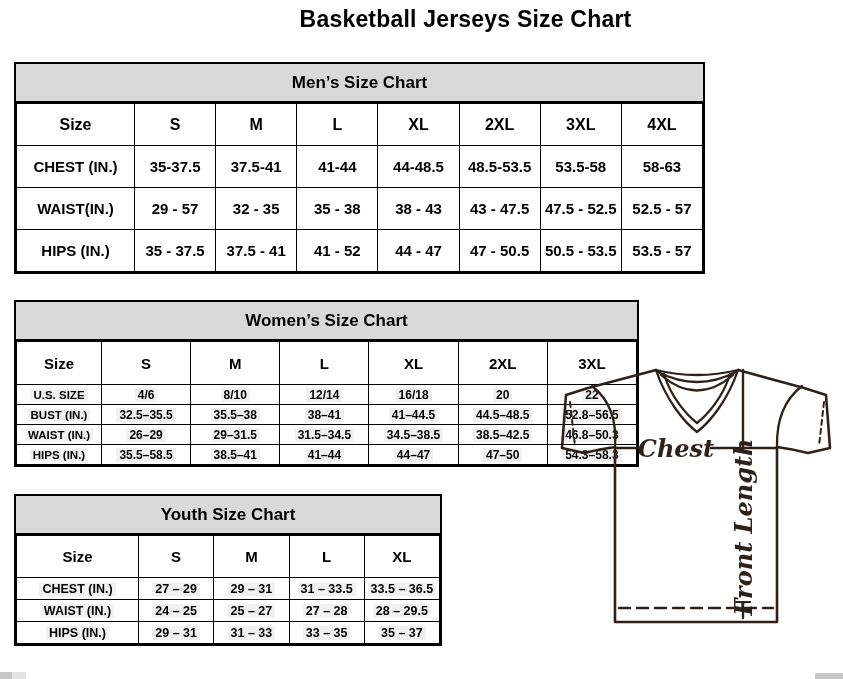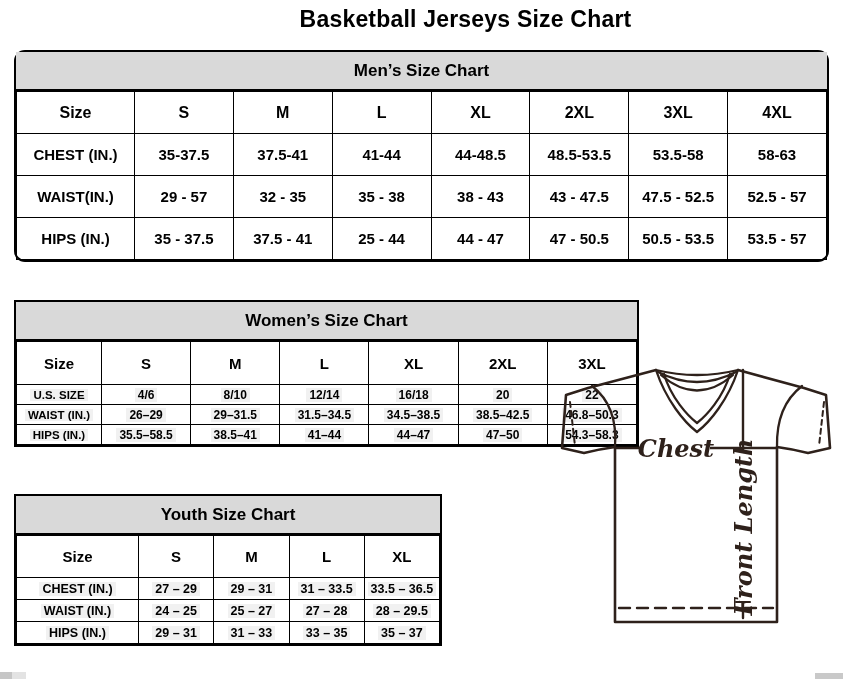--- a/index.html
+++ b/index.html
@@ -12,21 +12,21 @@
     font-size:23px;font-weight:bold;letter-spacing:0.2px;margin-left:44px;
   }
   .chart-box{position:absolute;border:2px solid #000;background:#fff;box-sizing:border-box;}
   .chart-title{
     background:#d9d9d9;border-bottom:2px solid #000;text-align:center;
     font-weight:bold;font-size:17px;height:37px;line-height:37px;
   }
   table{width:100%;border-collapse:collapse;table-layout:fixed;text-align:center;font-weight:bold;}
   th,td{border:1px solid #000;padding:0;overflow:hidden;white-space:nowrap;}
   
-  .mens-box{left:14px;top:50px;width:815px;border-radius:11px;}
+  .mens-box{left:14px;top:62px;width:691px;}
   .mens th{height:41px;font-size:16px;}
   .mens td{height:41px;font-size:15px;}
   .mens tr>*:first-child{width:117px;}
   
   .womens-box{left:14px;top:300px;width:625px;}
   .womens th{height:42px;font-size:15px;}
   .womens td{height:19px;font-size:12px;text-align:center;}
   .womens tr>*:first-child{width:84px;}
   .womens tbody td:first-child{font-size:11.5px;}
   
@@ -84,21 +84,21 @@
           <td><span class="cv">35 - 38</span></td>
           <td><span class="cv">38 - 43</span></td>
           <td><span class="cv">43 - 47.5</span></td>
           <td><span class="cv">47.5 - 52.5</span></td>
           <td><span class="cv">52.5 - 57</span></td>
         </tr>
         <tr>
           <td><span class="cv">HIPS (IN.)</span></td>
           <td><span class="cv">35 - 37.5</span></td>
           <td><span class="cv">37.5 - 41</span></td>
-          <td><span class="cv">25 - 44</span></td>
+          <td><span class="cv">41 - 52</span></td>
           <td><span class="cv">44 - 47</span></td>
           <td><span class="cv">47 - 50.5</span></td>
           <td><span class="cv">50.5 - 53.5</span></td>
           <td><span class="cv">53.5 - 57</span></td>
         </tr>
       </tbody>
     </table>
 </section>
 
 <section class="chart-box womens-box">
@@ -119,20 +119,29 @@
         <tr>
           <td><span class="cv">U.S. SIZE</span></td>
           <td><span class="cv">4/6</span></td>
           <td><span class="cv">8/10</span></td>
           <td><span class="cv">12/14</span></td>
           <td><span class="cv">16/18</span></td>
           <td><span class="cv">20</span></td>
           <td><span class="cv">22</span></td>
         </tr>
         <tr>
+          <td><span class="cv">BUST (IN.)</span></td>
+          <td><span class="cv">32.5–35.5</span></td>
+          <td><span class="cv">35.5–38</span></td>
+          <td><span class="cv">38–41</span></td>
+          <td><span class="cv">41–44.5</span></td>
+          <td><span class="cv">44.5–48.5</span></td>
+          <td><span class="cv">52.8–56.5</span></td>
+        </tr>
+        <tr>
           <td><span class="cv">WAIST (IN.)</span></td>
           <td><span class="cv">26–29</span></td>
           <td><span class="cv">29–31.5</span></td>
           <td><span class="cv">31.5–34.5</span></td>
           <td><span class="cv">34.5–38.5</span></td>
           <td><span class="cv">38.5–42.5</span></td>
           <td><span class="cv">46.8–50.3</span></td>
         </tr>
         <tr>
           <td><span class="cv">HIPS (IN.)</span></td>

